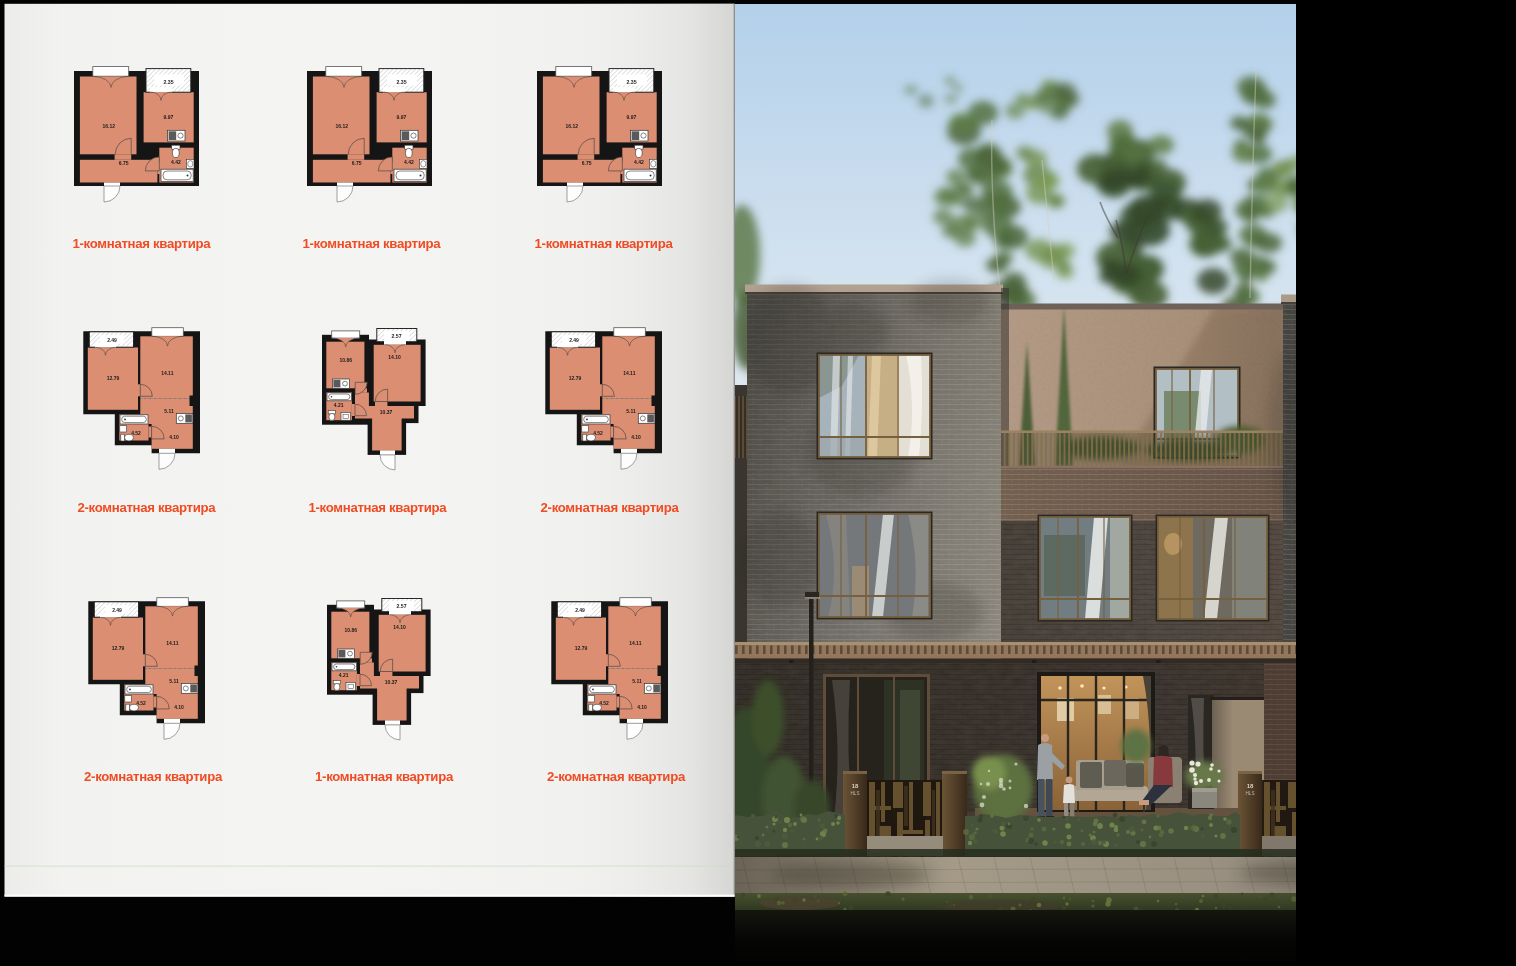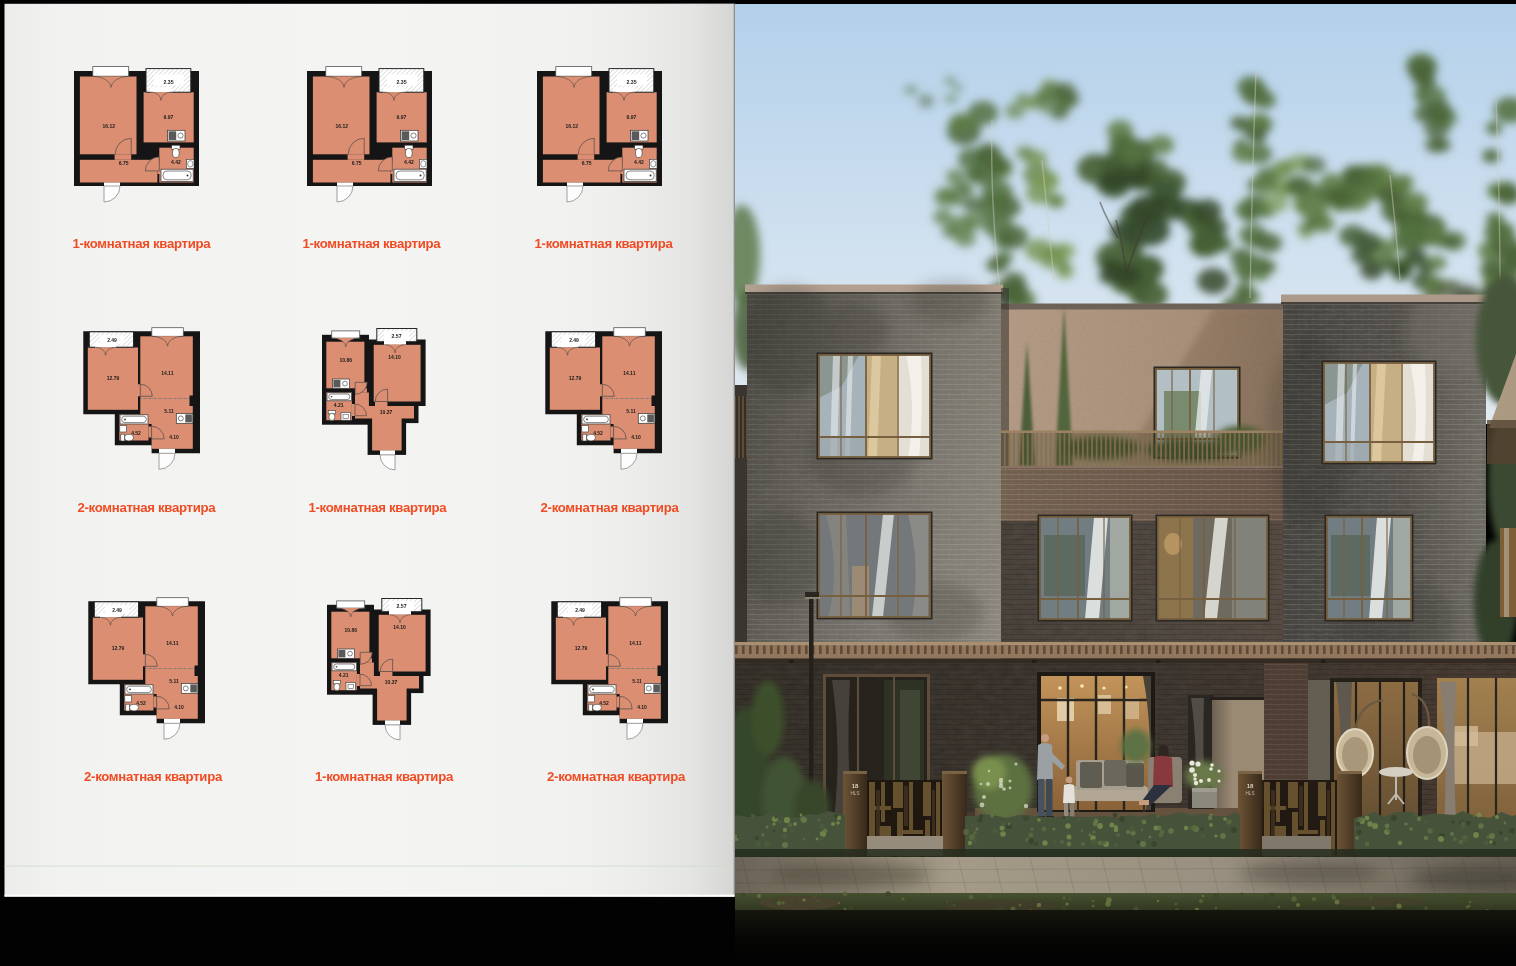--- a/index.html
+++ b/index.html
@@ -1,14 +1,14 @@
 <!DOCTYPE html>
 <html><head><meta charset="utf-8"><title>plans</title><style>
 html,body{margin:0;padding:0;background:#000;}
-#stage{position:relative;width:1516px;height:966px;background:#000;overflow:hidden;}
+#stage{position:relative;width:1296px;height:966px;background:#000;overflow:hidden;}
 svg{display:block;font-family:"Liberation Sans",sans-serif;}
 text{font-family:"Liberation Sans",sans-serif;}
 </style></head><body>
 <div id="stage">
 <svg width="1516" height="966" viewBox="0 0 1516 966">
 
 <defs>
 <pattern id="hatch" width="3.2" height="3.2" patternUnits="userSpaceOnUse" patternTransform="rotate(45)">
   <line x1="0" y1="0" x2="0" y2="3.2" stroke="#909090" stroke-width="0.55"></line>
 </pattern>

